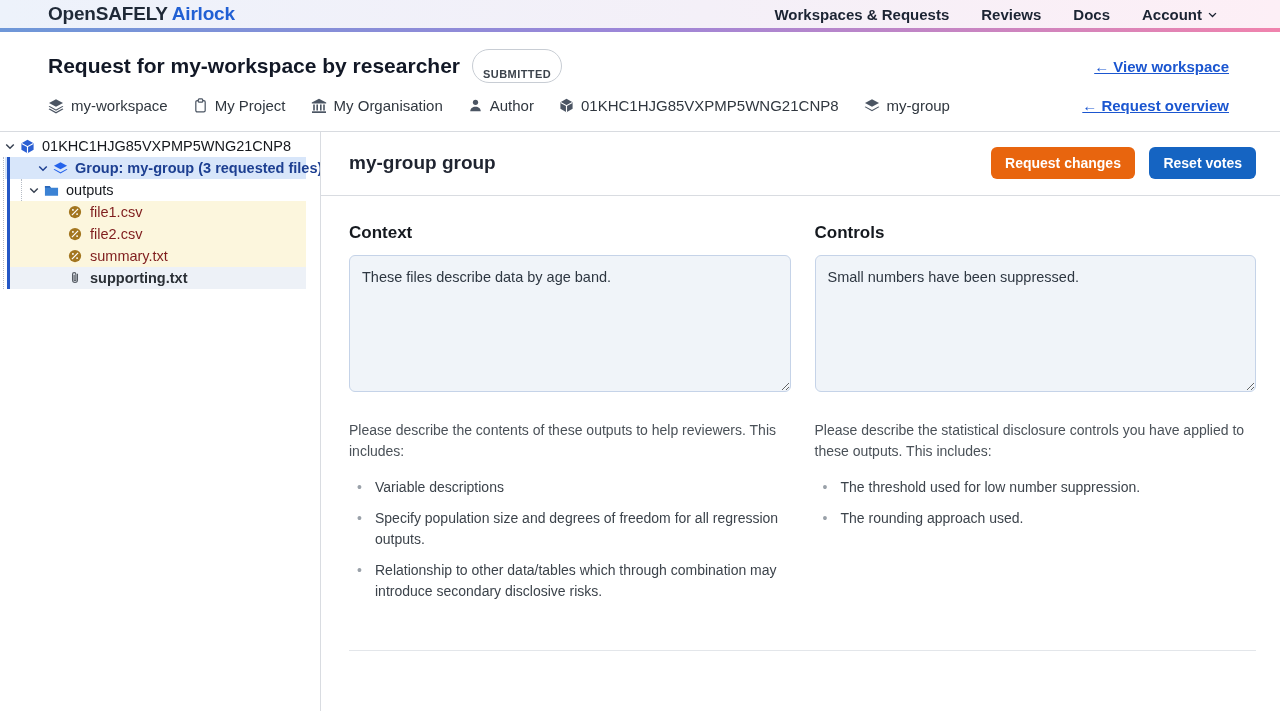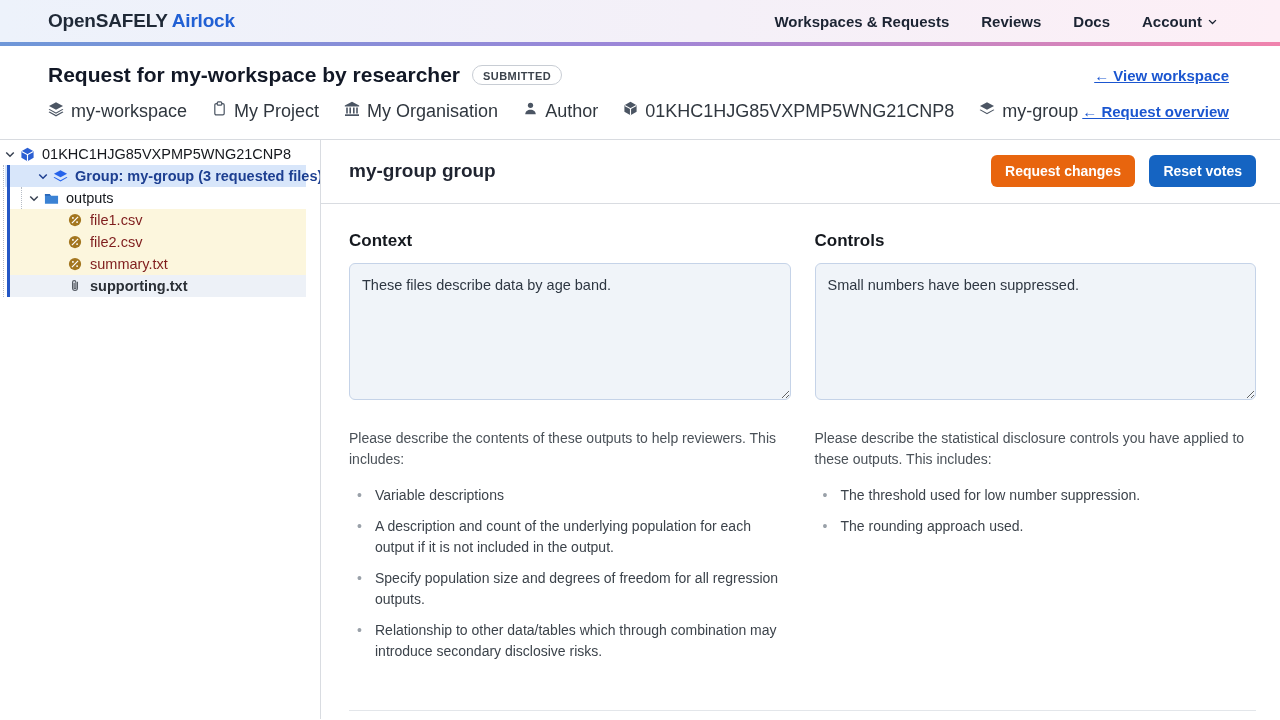--- a/index.html
+++ b/index.html
@@ -1,39 +1,39 @@
 <!DOCTYPE html>
 <html><head>
 <meta charset="utf-8">
 <style>
   * { box-sizing: border-box; margin: 0; padding: 0; }
   html, body { width: 1280px; height: 720px; overflow: hidden; background: #fff;
     font-family: "Liberation Sans", sans-serif; color: #1f2937; }
 
   
-  .topnav { height: 42px; display: flex; align-items: center; justify-content: space-between;
+  .topnav { height: 28px; display: flex; align-items: center; justify-content: space-between;
     padding: 0 62px 0 48px; background: linear-gradient(90deg, #edf2fb 0%, #f4f0f8 55%, #fdeff6 100%); }
   .brand { font-size: 19px; font-weight: bold; letter-spacing: -0.2px; cursor: pointer; }
   .brand-secondary { color: #2160d4; }
   .nav-links { display: flex; align-items: center; gap: 32px; }
   .nav-link { font-size: 15px; font-weight: bold; color: #1c2433; text-decoration: none; cursor: pointer;
     display: flex; align-items: center; gap: 5px; }
   .nav-gradient { height: 4px; background: linear-gradient(90deg, #6e97d8 0%, #9d86d8 50%, #f083ad 100%); }
 
   
   .page-header { padding: 17px 51px 0 48px; border-bottom: 1px solid #d8dbe0; background: #fff; }
   .ph-row1 { display: flex; align-items: center; justify-content: space-between; }
   .ph-title-wrap { display: flex; align-items: center; gap: 12px; }
   .ph-title { font-size: 21px; font-weight: bold; color: #121826; }
   .status-badge { font-size: 11px; font-weight: bold; letter-spacing: 0.04em; color: #3c434c;
-    border: 1px solid #c8cdd4; border-radius: 999px; padding: 4px 10px 2px; background: #fff; }
+    border: 1px solid #c8cdd4; border-radius: 999px; padding: 18px 10px 2px; background: #fff; }
   .blue-link { color: #1b56d0; font-size: 15px; font-weight: 600; text-decoration: underline; cursor: pointer; }
   .ph-row2 { display: flex; align-items: center; justify-content: space-between; margin-top: 14px; padding-bottom: 17px; }
   .breadcrumbs { display: flex; align-items: center; gap: 25px; }
-  .crumb { display: flex; align-items: flex-start; gap: 7px; font-size: 18px; color: #30373f; }
+  .crumb { display: flex; align-items: center; gap: 7px; font-size: 15px; color: #30373f; }
   .crumb svg { color: #4b5563; }
 
   
   .body-wrap { display: flex; height: 579px; }
   .sidebar { width: 320px; flex: none; padding: 3px 0 0 0; overflow: hidden; }
   .main-panel { flex: 1; border-left: 1px solid #d9dce1; display: flex; flex-direction: column; overflow: hidden; }
 
   
   .tree { position: relative; font-size: 14.5px; color: #15181d; }
   .tree-row { height: 22px; display: flex; align-items: center; cursor: pointer; position: relative; z-index: 1; }
@@ -282,21 +282,20 @@
 
     <div class="main-content">
       <div class="cols">
 
         <section>
           <h3 class="section-heading">Context</h3>
           <textarea class="panel-textarea" style="">These files describe data by age band.</textarea>
           <p class="help-intro">Please describe the contents of these outputs to help reviewers. This includes:</p>
           <ul class="help-list">
             <li>Variable descriptions</li>
-            <li>A description and count of the underlying population for each output if it is not included in the output.</li>
             <li>Specify population size and degrees of freedom for all regression outputs.</li>
             <li>Relationship to other data/tables which through combination may introduce secondary disclosive risks.</li>
           </ul>
         </section>
 
         <section>
           <h3 class="section-heading">Controls</h3>
           <textarea class="panel-textarea" style="">Small numbers have been suppressed.</textarea>
           <p class="help-intro">Please describe the statistical disclosure controls you have applied to these outputs. This includes:</p>
           <ul class="help-list">

